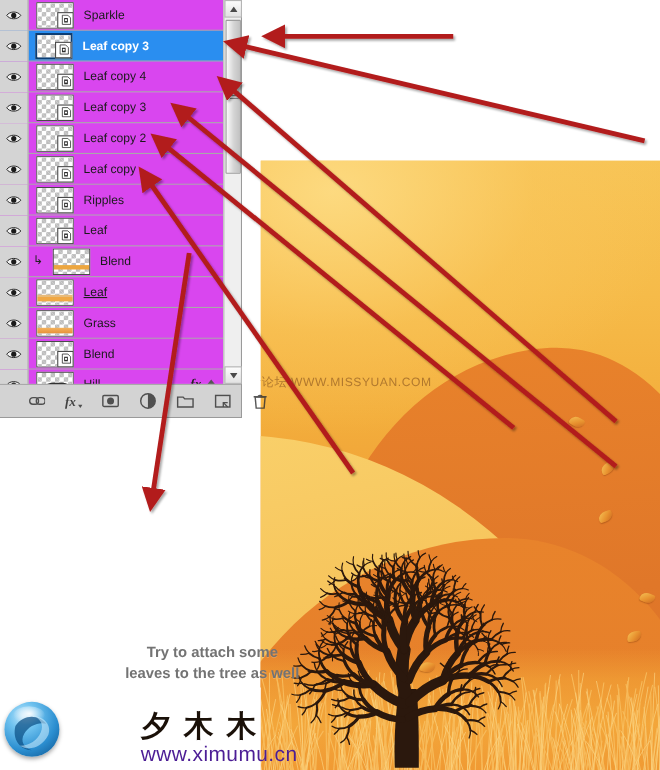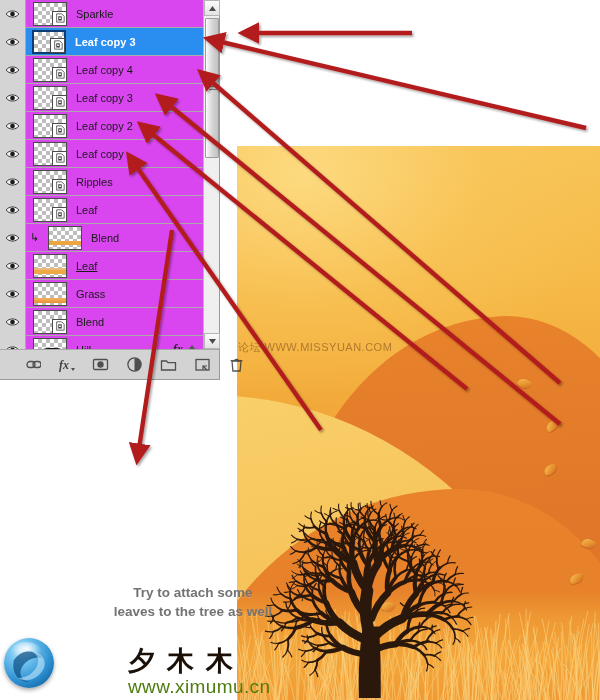--- a/index.html
+++ b/index.html
@@ -240,21 +240,21 @@
   }
   #logo-cn {
     font-family: "DejaVu Sans", sans-serif;
     font-size: 27px; font-weight: bold; color: #1a1008;
     letter-spacing: 12px;
     line-height: 30px;
     text-shadow: 0 1px 1px rgba(255,255,255,.25);
   }
   #logo-url {
     font-family: "Liberation Sans", sans-serif;
-    font-size: 19px; color: #4d7c0f; letter-spacing: .4px;
+    font-size: 19px; color: #4c1d95; letter-spacing: .4px;
     line-height: 22px;
   }
 </style>
 </head>
 <body>
 
 <div id="root">
 
   <div id="artwork">
     <div class="sky-glow"></div>

